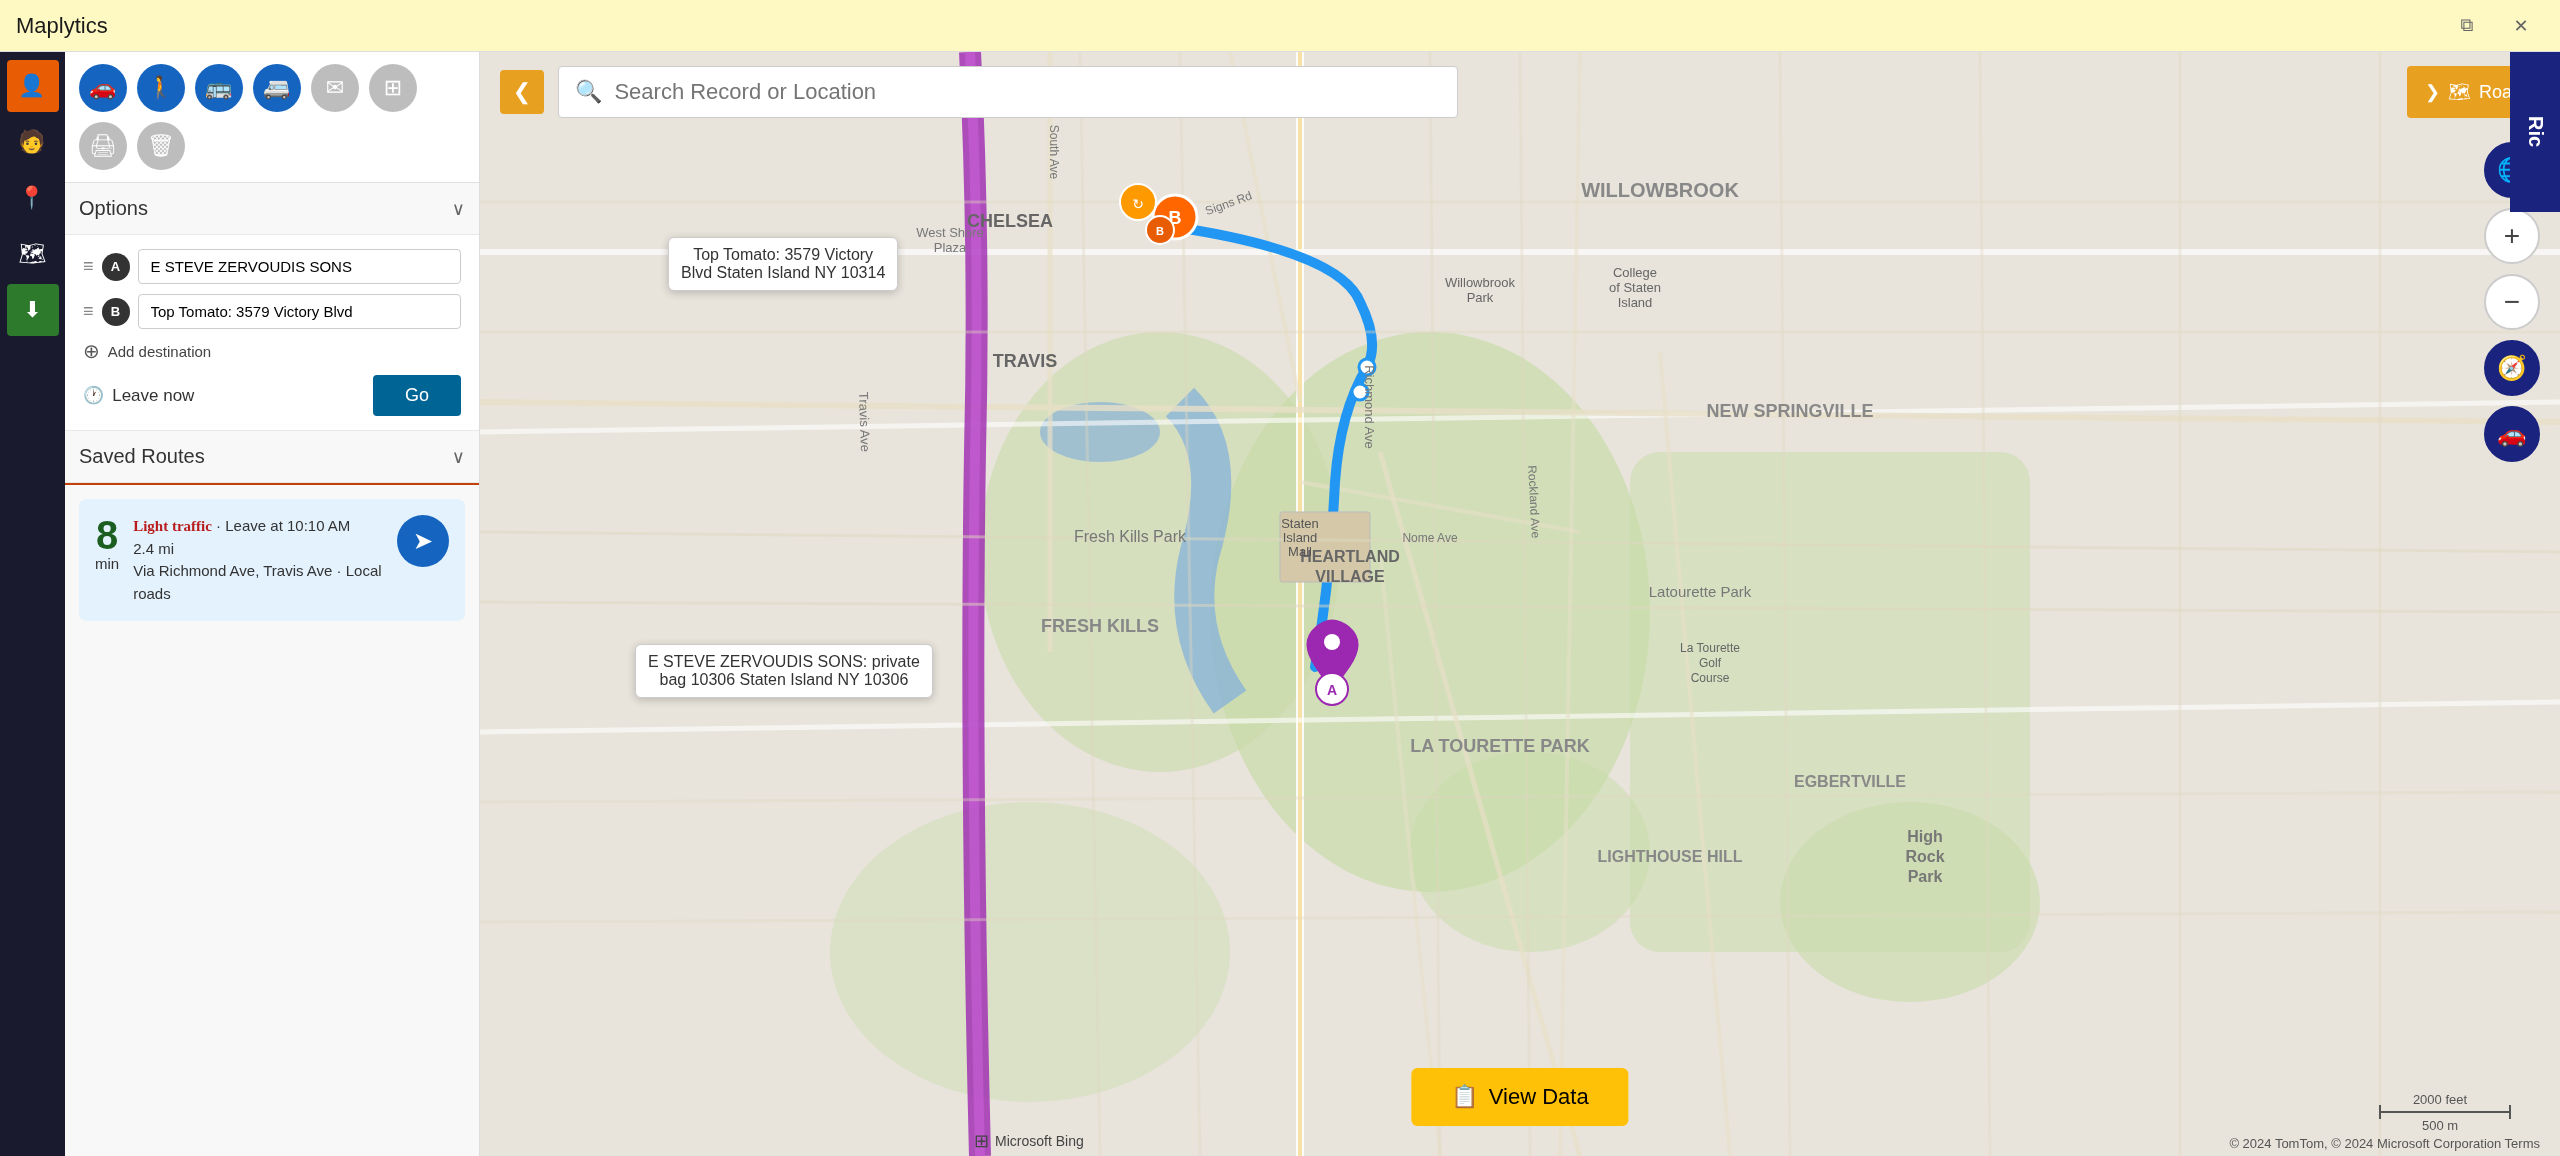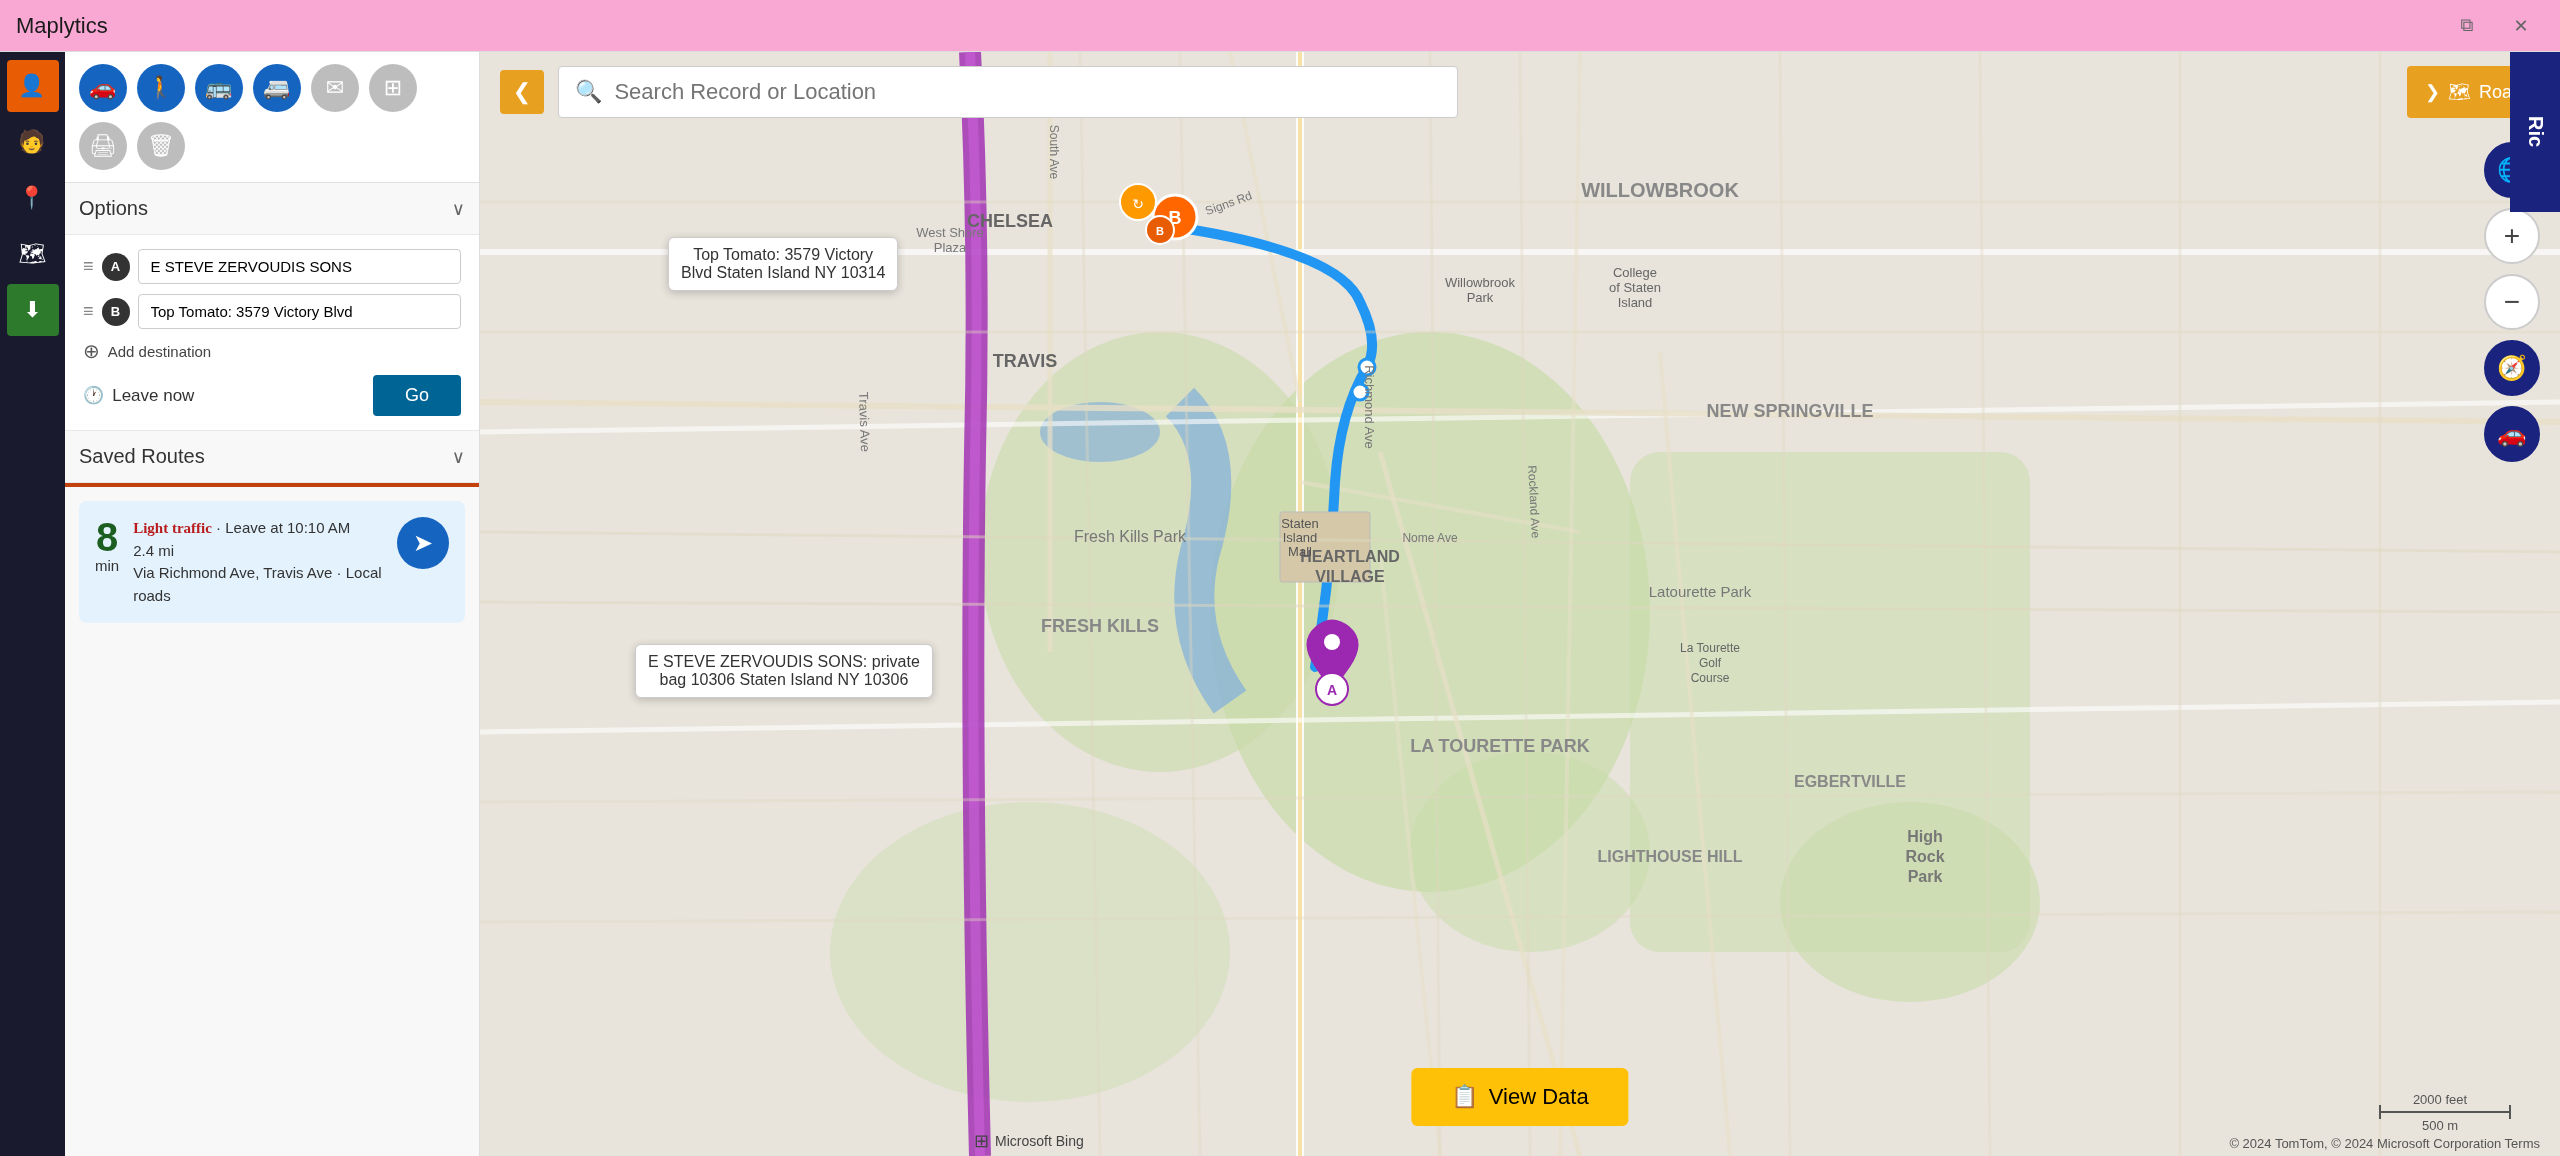--- a/index.html
+++ b/index.html
@@ -1,21 +1,21 @@
 <!DOCTYPE html>
 <html><head>
   <meta charset="utf-8">
   <style>
     * { margin: 0; padding: 0; box-sizing: border-box; }
     body { width: 2560px; height: 1156px; overflow: hidden; font-family: 'Segoe UI', Arial, sans-serif; background: #e8e0d8; }
 
     
     .titlebar {
       position: absolute; top: 0; left: 0; width: 2560px; height: 52px;
-      background: #f9a8d4; border-bottom: 1px solid #ddd;
+      background: #fef9c3; border-bottom: 1px solid #ddd;
       display: flex; align-items: center; padding: 0 16px;
       z-index: 100;
     }
     .titlebar-title { font-size: 22px; font-weight: 400; color: #1a1a1a; flex: 1; }
     .titlebar-controls { display: flex; gap: 8px; }
     .titlebar-btn { width: 46px; height: 52px; border: none; background: transparent; font-size: 18px; cursor: pointer; display: flex; align-items: center; justify-content: center; color: #666; }
 
     
     .sidebar {
       position: absolute; top: 52px; left: 0; width: 65px; height: 1104px;
@@ -79,21 +79,21 @@
     .leave-row {
       display: flex; align-items: center; justify-content: space-between; margin-top: 12px;
     }
     .leave-now-label { display: flex; align-items: center; gap: 8px; font-size: 17px; color: #333; cursor: pointer; }
     .go-btn {
       background: #006494; color: white; border: none; border-radius: 4px;
       padding: 10px 32px; font-size: 18px; cursor: pointer; font-weight: 500;
     }
 
     
-    .saved-routes-section { border-bottom: 4px solid #c2410c; }
+    .saved-routes-section { border-bottom: 2px solid #c2410c; }
 
     
     .driving-directions-section { }
 
     
     .direction-card {
       margin: 14px; background: #e3f2fd; border-radius: 8px; padding: 16px;
       display: flex; gap: 14px; align-items: flex-start;
     }
     .dir-time { text-align: center; }

